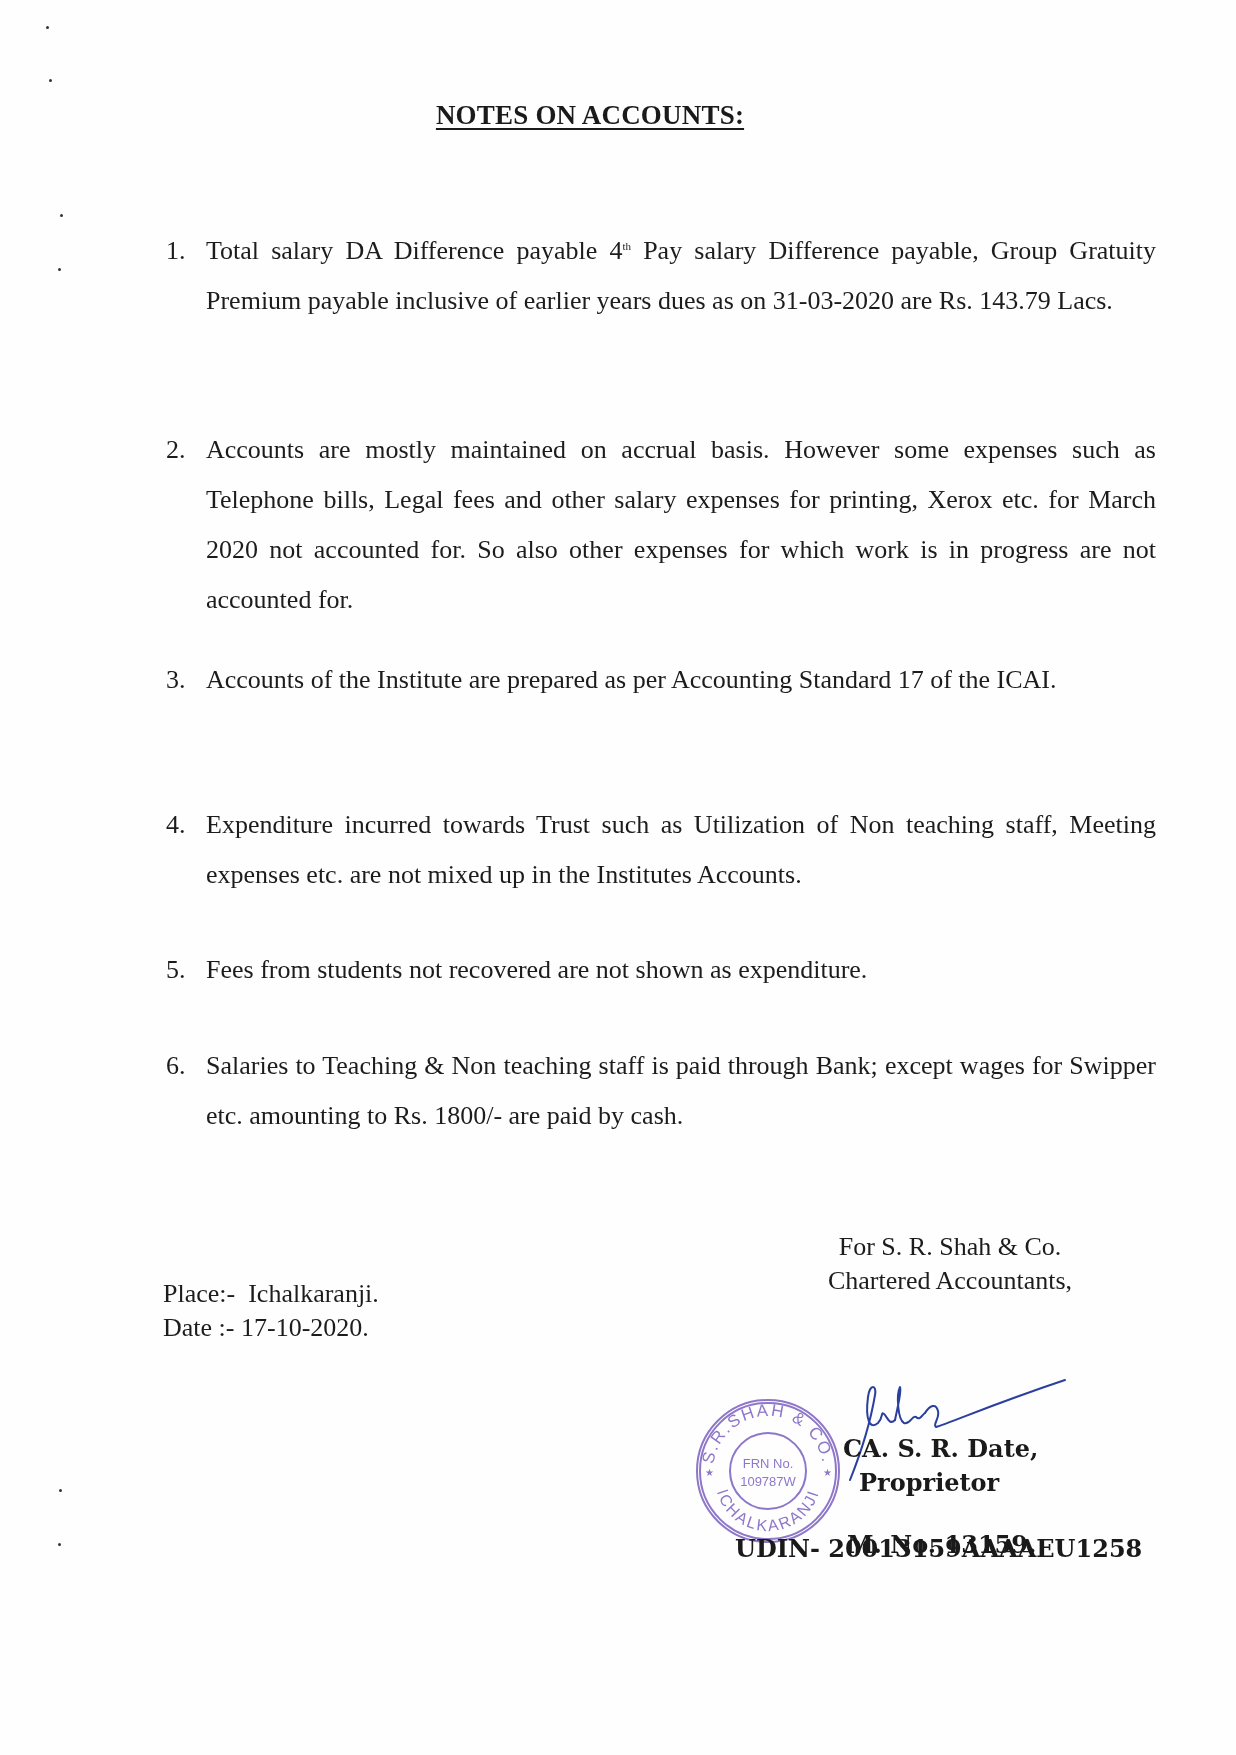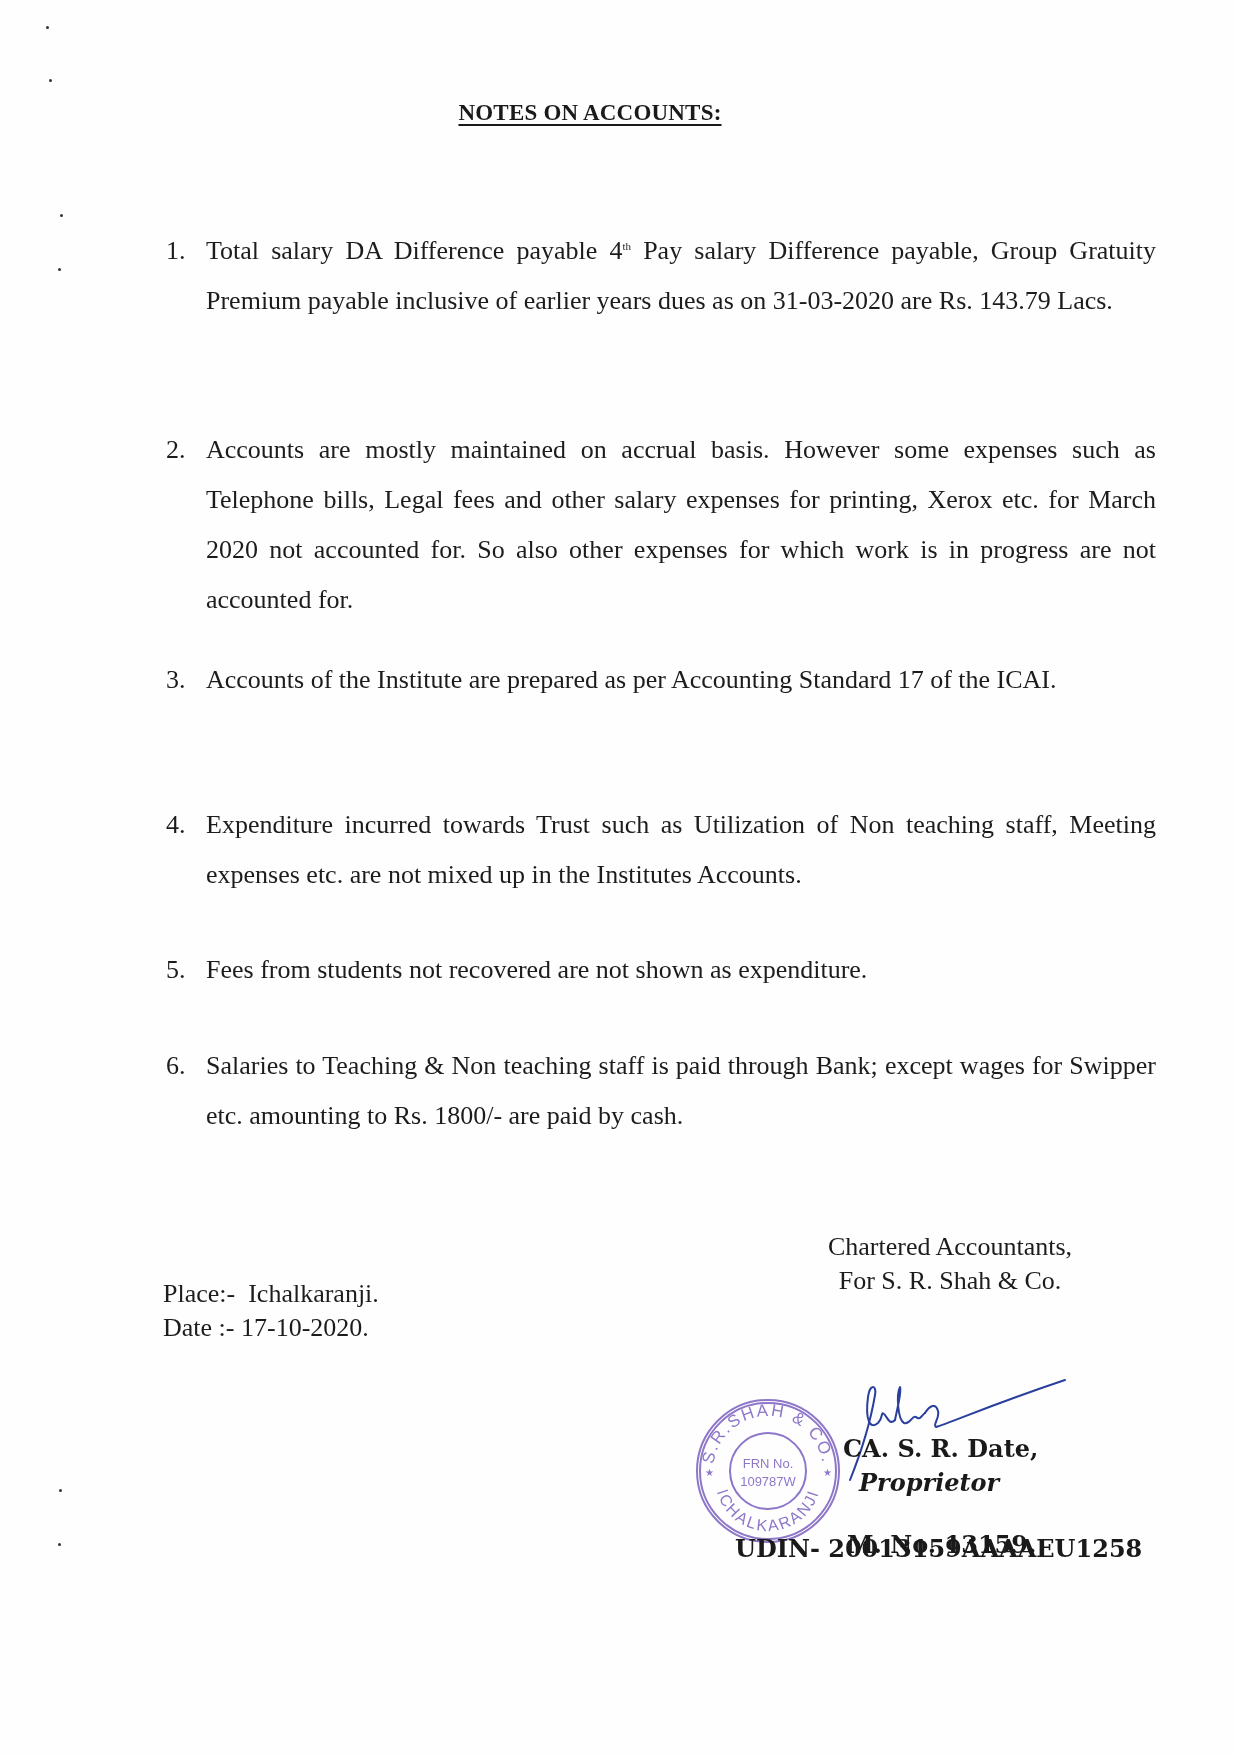--- a/index.html
+++ b/index.html
@@ -27,21 +27,21 @@
       border-radius: 50%;
       background: #333;
     }
     .title {
       position: absolute;
       left: 0; width: 1180px;
       top: 100px;
       text-align: center;
       font-family: "Liberation Serif", serif;
       font-weight: bold;
-      font-size: 23px;
+      font-size: 27px;
       text-decoration: underline;
       text-underline-offset: 4px;
       letter-spacing: 0.2px;
       color: #1a1a1a;
     }
     .note {
       position: absolute;
       left: 166px;
       width: 990px;
       font-family: "Liberation Serif", serif;
@@ -160,22 +160,22 @@
       <span>Place:-</span>&nbsp;
       <span>Ichalkaranji.</span>
     </div>
     <div>
       <span>Date  :-</span>
       <span>17-10-2020.</span>
     </div>
   </div>
 
   <div class="footer-right">
+    <div>For S. R. Shah &amp; Co.</div>
     <div>Chartered Accountants,</div>
-    <div>For S. R. Shah &amp; Co.</div>
   </div>
 
   <svg class="stamp" viewBox="0 0 150 150">
     <defs>
       <path id="stampTopArc" d="M 20 75 A 55 55 0 0 1 130 75"></path>
       <path id="stampBottomArc" d="M 22 82 A 53 53 0 0 0 128 82"></path>
     </defs>
     <g fill="none" stroke="#7b5fc0" stroke-width="2" opacity="0.85">
       <circle cx="75" cy="75" r="71"></circle>
       <circle cx="75" cy="75" r="68"></circle>
@@ -198,18 +198,18 @@
   <svg class="signature" viewBox="0 0 230 110">
     <g fill="none" stroke="#2a3f9e" stroke-width="2" stroke-linecap="round" stroke-linejoin="round">
       <path d="M 10 105 C 20 80, 30 50, 35 20 C 37 10, 30 8, 28 22 C 25 45, 30 55, 38 48 C 44 42, 40 35, 45 40 C 48 44, 50 50, 55 45"></path>
       <path d="M 55 45 C 58 30, 62 15, 60 12 C 56 20, 58 45, 64 48 C 70 50, 72 40, 76 42 C 80 46, 82 40, 85 38"></path>
       <path d="M 85 38 C 90 30, 96 28, 98 36 C 100 44, 92 50, 96 52 C 110 48, 150 30, 225 5"></path>
     </g>
   </svg>
 
   <div class="sign-block">
     <div class="sign-line" style="left:108px;top:0;">CA. S. R. Date,</div>
-    <div class="sign-line" style="left:124px;top:34px;font-style:italic;">Proprietor</div>
+    <div class="sign-line" style="left:124px;top:34px;">Proprietor</div>
     <div class="sign-line" style="left:112px;top:68px;margin-top:28px;">M. No. 13159.</div>
     <div class="sign-line" style="left:0;top:100px;">UDIN- 20013159AAAAEU1258</div>
   </div>
 
 </div>
 
 </body></html>

